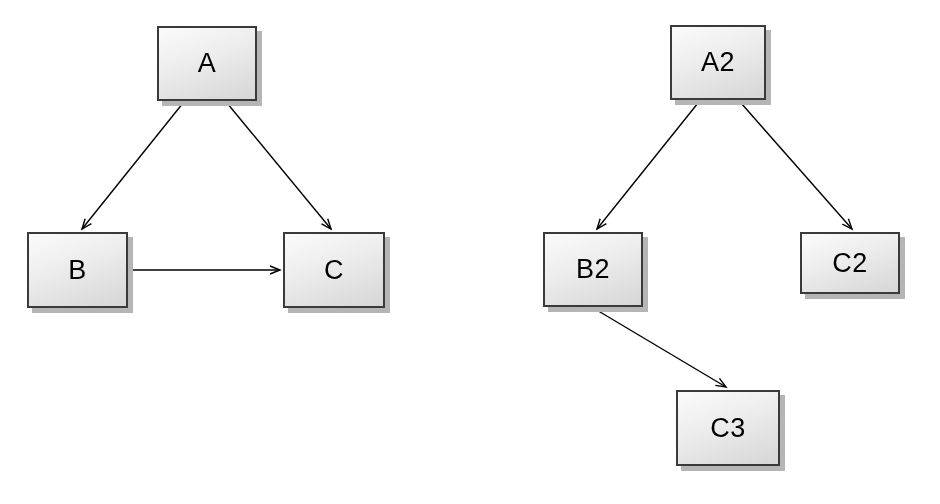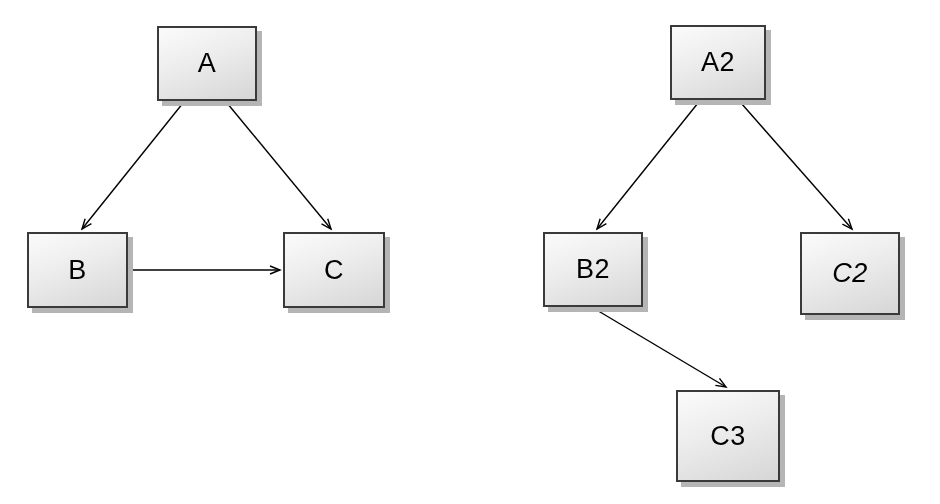--- a/index.html
+++ b/index.html
@@ -67,20 +67,20 @@
       </div>
       <div class="node" style="left: 283px; top: 232px; width: 102px; height: 76px;">
         <span class="node-label">C</span>
       </div>
       <div class="node" style="left: 670px; top: 25px; width: 96px; height: 75px;">
         <span class="node-label">A2</span>
       </div>
       <div class="node" style="left: 543px; top: 232px; width: 100px; height: 75px; text-align: right;">
         <span class="node-label">B2</span>
       </div>
-      <div class="node" style="left: 800px; top: 232px; width: 100px; height: 83px; font-style: italic;">
+      <div class="node" style="left: 800px; top: 232px; width: 100px; height: 62px;">
         <span class="node-label">C2</span>
       </div>
-      <div class="node" style="left: 676px; top: 390px; width: 104px; height: 92px;">
+      <div class="node" style="left: 676px; top: 390px; width: 104px; height: 76px;">
         <span class="node-label">C3</span>
       </div>
     </div>
 </div>
 
 </body></html>

